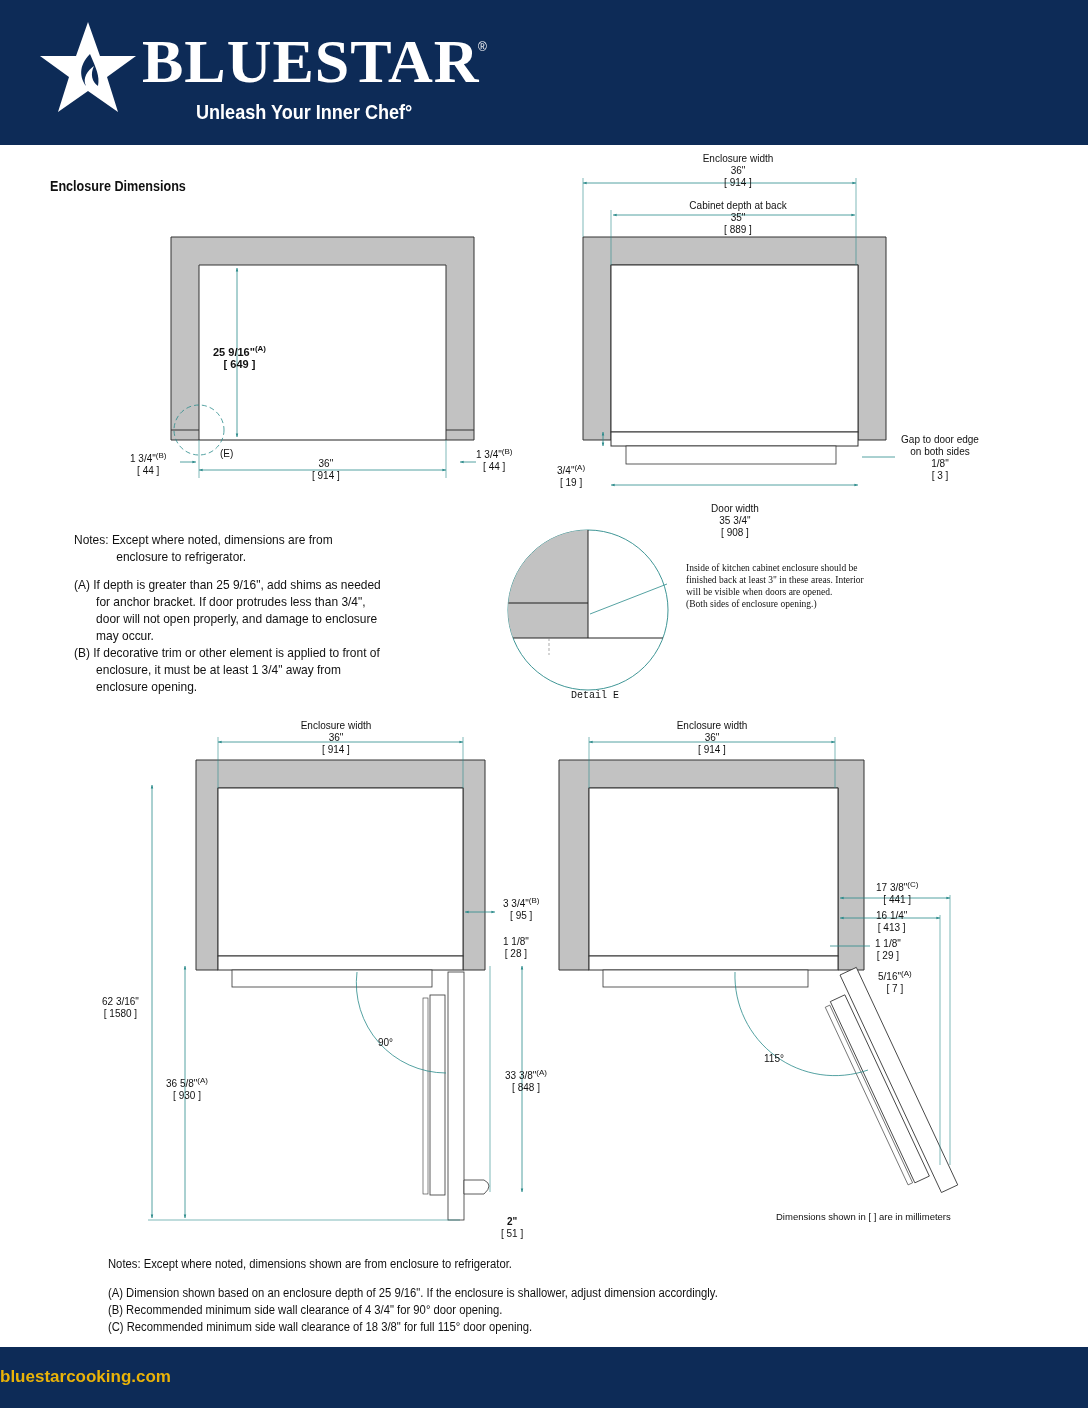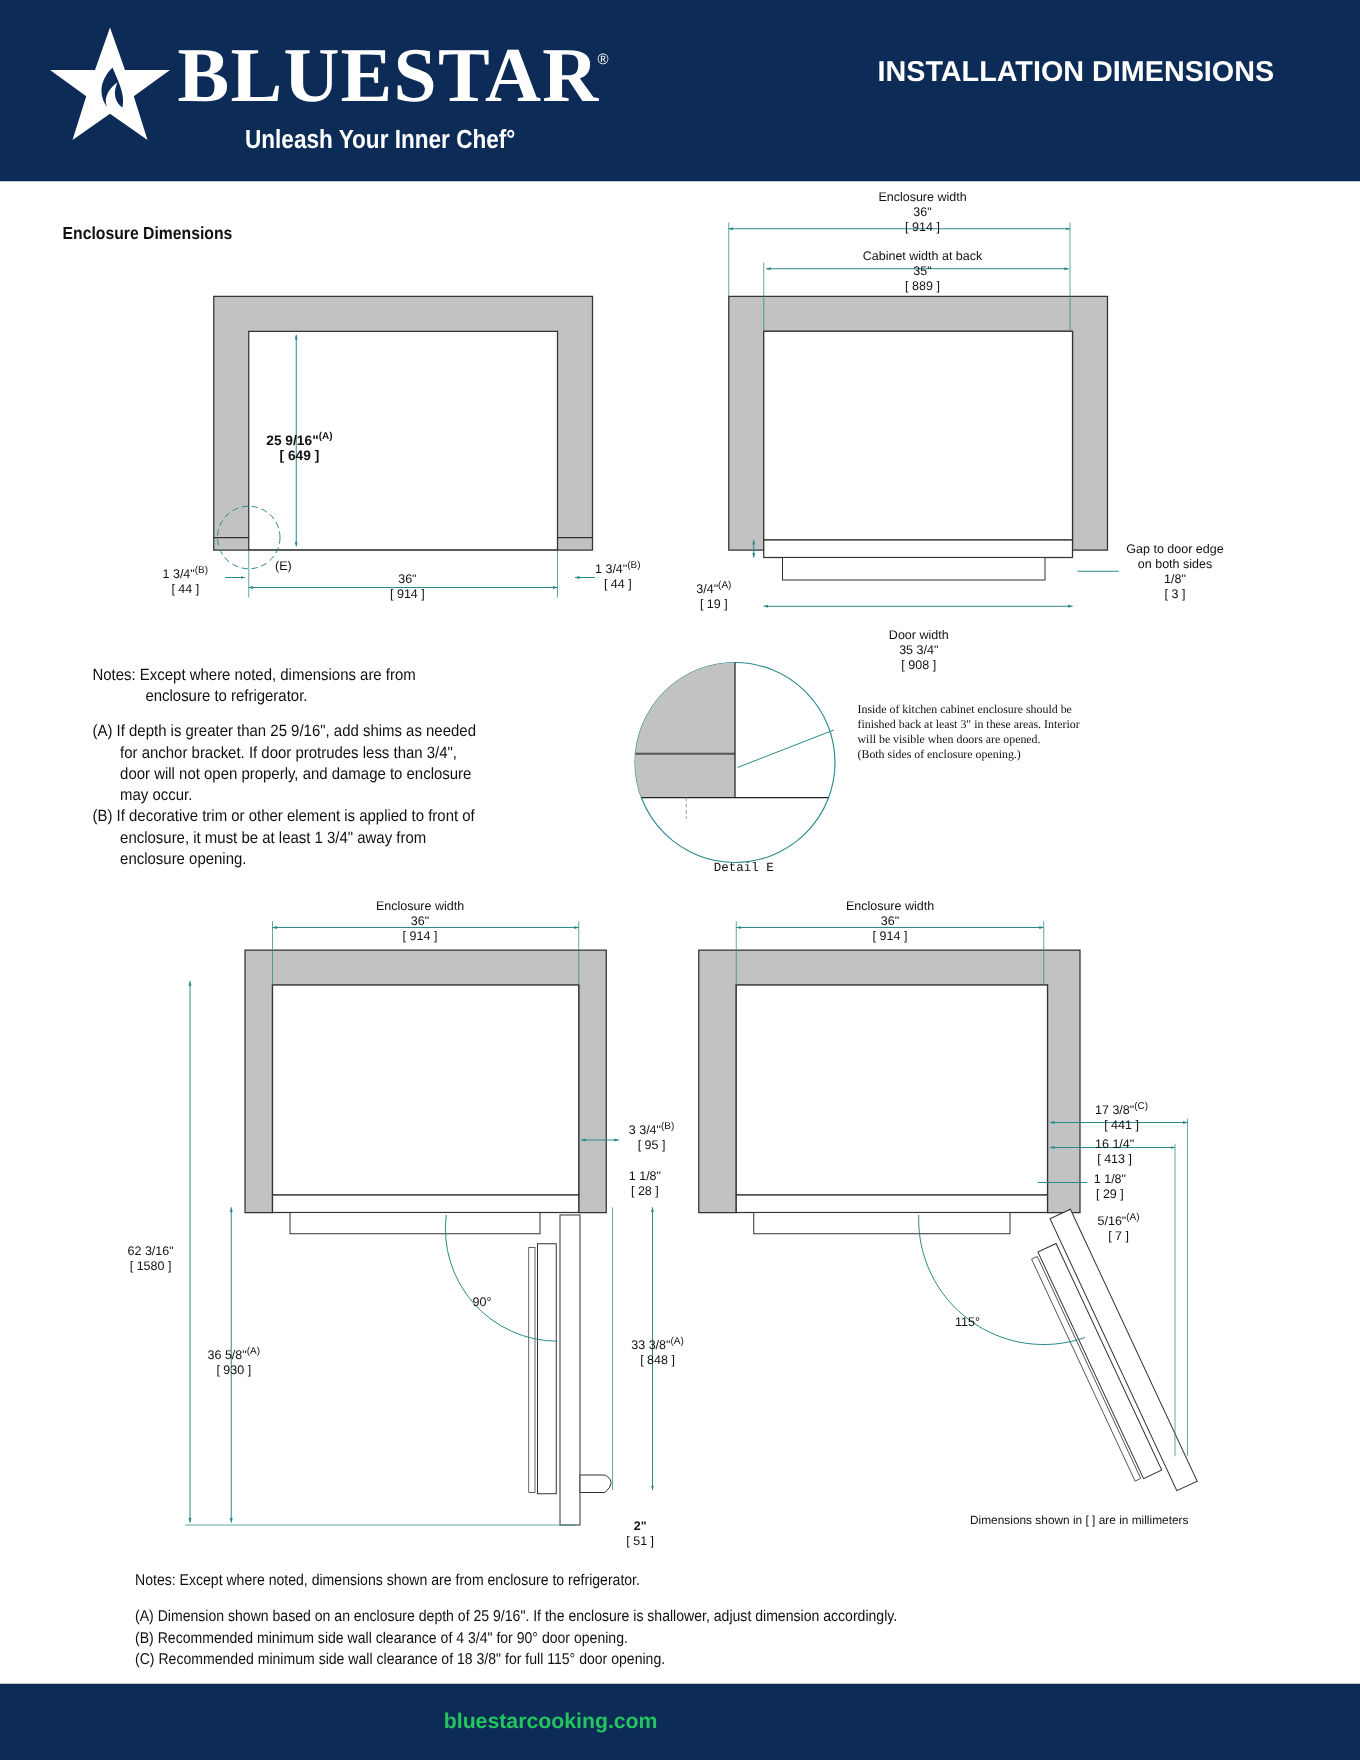--- a/index.html
+++ b/index.html
@@ -21,35 +21,34 @@
 
   .notes { position: absolute; font-size: 13px; line-height: 17px; transform: scaleX(0.92); transform-origin: left; }
   .notes p { white-space: nowrap; }
   .indent { padding-left: 46px; }
   .indent2 { padding-left: 24px; }
 
   .notes2 { position: absolute; left: 108px; top: 1256px; font-size: 12.5px; line-height: 17px; transform: scaleX(0.9); transform-origin: left; }
   .notes2 p { white-space: nowrap; }
 
   .footer { position: absolute; left: 0; top: 1347px; width: 1088px; height: 61px; background: #0d2b57; }
-  .footer-link { position: absolute; left: 0; width: 881px; top: 20px; text-align: center; color: #22c55e; font-weight: bold; font-size: 17px; }
+  .footer-link { position: absolute; left: 0; width: 881px; top: 20px; text-align: left; color: #eab308; font-weight: bold; font-size: 17px; }
 </style>
 </head>
 <body>
 
 <div class="header">
   <svg class="logo-star" viewBox="0 0 100 100">
     <polygon points="50,2 62,36 98,36 69,57 80,92 50,71 20,92 31,57 2,36 38,36" fill="#ffffff"></polygon>
     <path d="M52,34 C40,46 42,58 48,66 C44,58 50,50 56,46 C52,54 54,62 60,66 C62,56 58,48 52,34 Z" fill="#0d2b57"></path>
   </svg>
   <div class="logo-word">BLUESTAR</div>
   <div class="logo-reg">®</div>
   <div class="tagline">Unleash Your Inner Chef°</div>
   <div class="doc-title">
-    <div>INSTALLATION DIMENSIONS</div>
   </div>
 </div>
 
 <div class="section-title">Enclosure Dimensions</div>
 
 <svg class="diagram" viewBox="0 0 1088 1408">
   <defs>
     <marker id="ar" viewBox="0 0 10 10" refX="9" refY="5" markerWidth="5" markerHeight="5" orient="auto-start-reverse">
       <path d="M0,2 L10,5 L0,8 z" fill="#2a8a8a"></path>
     </marker>
@@ -160,21 +159,21 @@
   <span>1 3/4"</span><sup style="font-size:8px">(B)</sup><br>
   <span>[ 44 ]</span>
 </div>
 
 <div class="dim" style="left:695px; top:153px; width:86px;">
   <span>Enclosure width</span><br>
   <span>36"</span><br>
   <span>[ 914 ]</span>
 </div>
 <div class="dim" style="left:682px; top:200px; width:112px;">
-  <span>Cabinet width at back</span><br>
+  <span>Cabinet depth at back</span><br>
   <span>35"</span><br>
   <span>[ 889 ]</span>
 </div>
 <div class="dim" style="left:557px; top:462px;">
   <span>3/4"</span><sup style="font-size:8px">(A)</sup><br>
   <span>[ 19 ]</span>
 </div>
 <div class="dim" style="left:705px; top:471px; width:60px;margin-top:32px;">
   <span>Door width</span><br>
   <span>35 3/4"</span><br>

